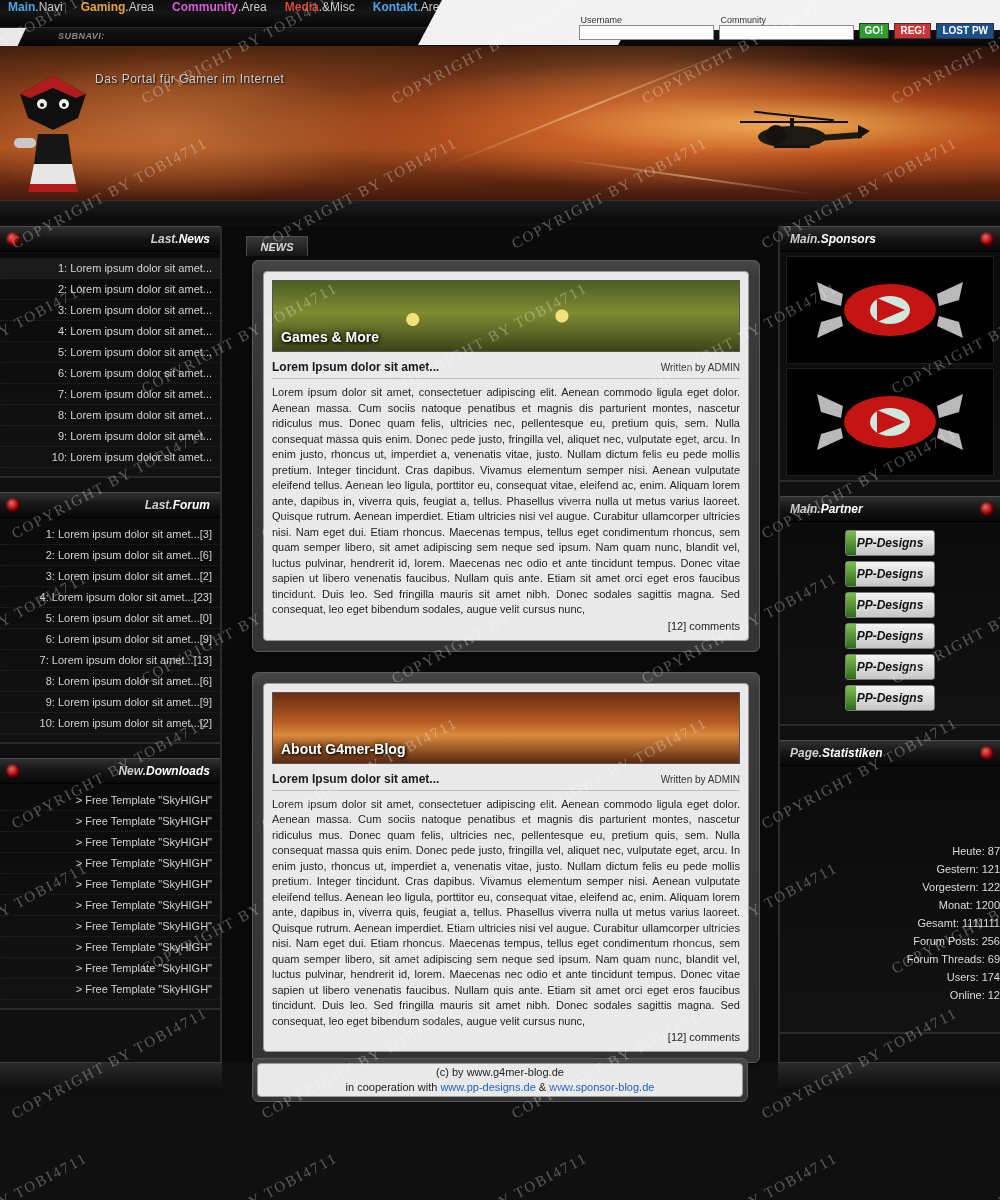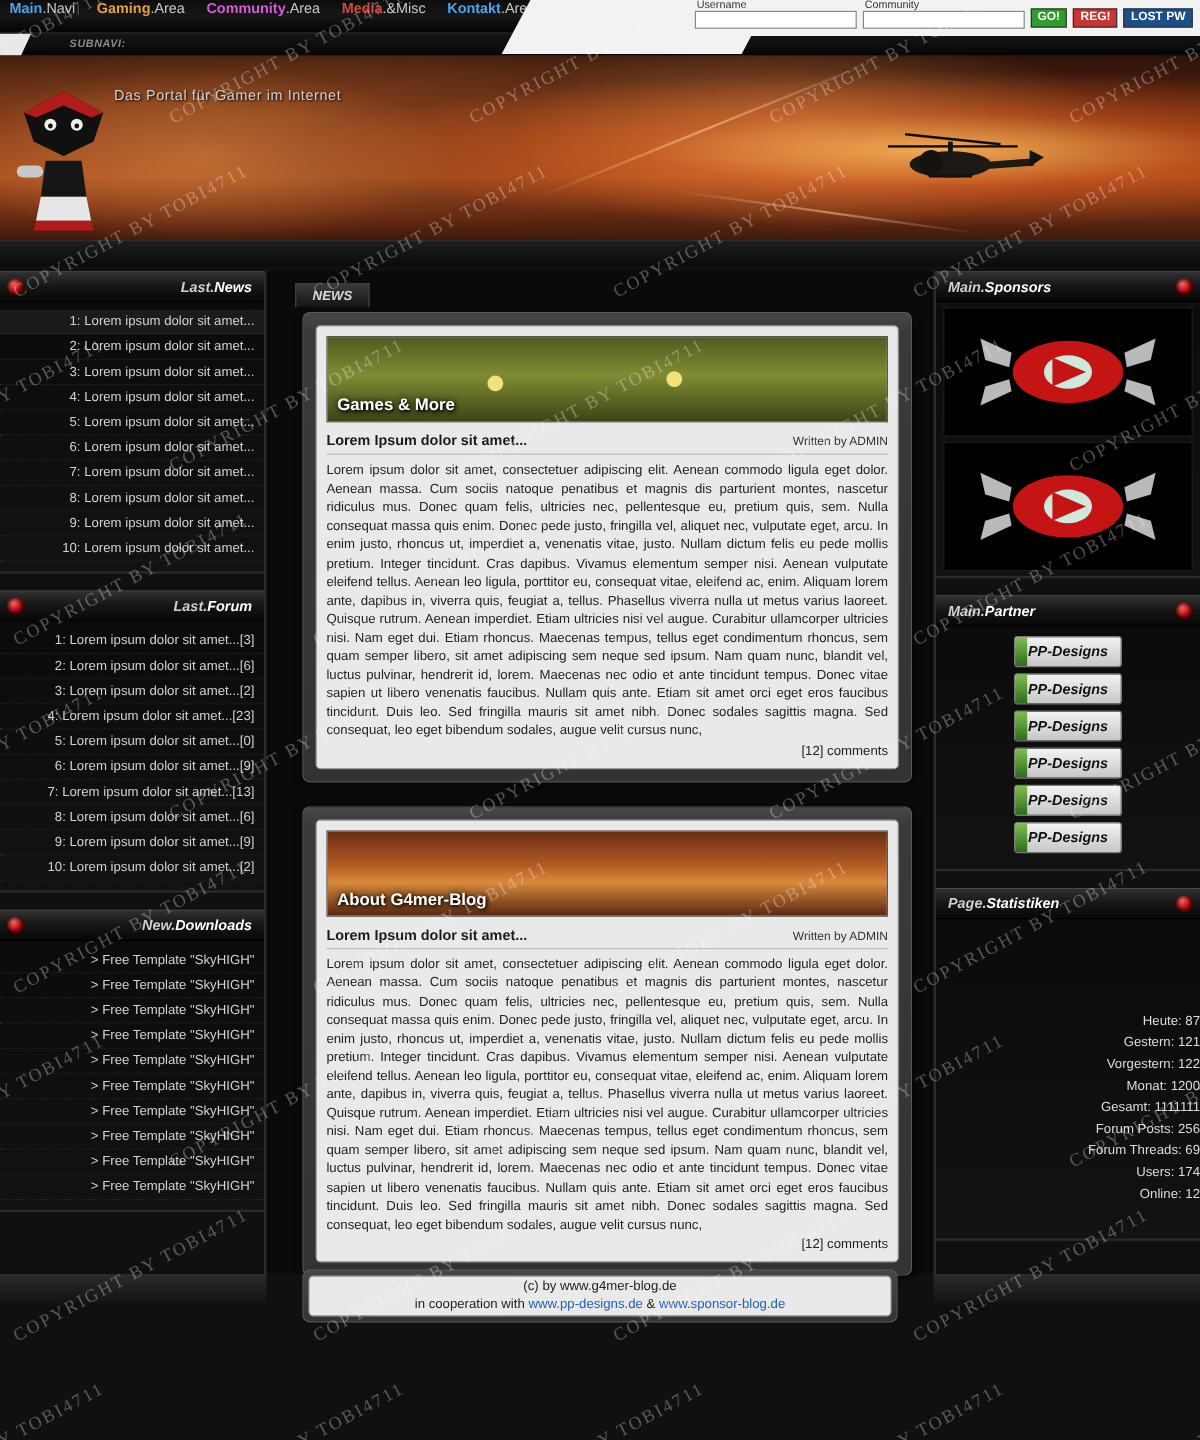--- a/index.html
+++ b/index.html
@@ -53,21 +53,21 @@
   #wedge2 {
     position: absolute; top: 0; left: 560px;
     width: 450px; height: 30px;
     background: #f2f2f2;
     z-index: 5;
   }
 
   
   #login {
     position: absolute; top: 0px; right: 6px;
-    height: 24px;
+    height: 40px;
     display: flex; align-items: flex-end;
     gap: 5px;
     z-index: 22;
   }
   .login-field { display: flex; flex-direction: column; }
   .login-field label {
     font-size: 9px; color: #333; padding-left: 2px; line-height: 10px;
   }
   .login-field input {
     width: 135px; height: 15px;

